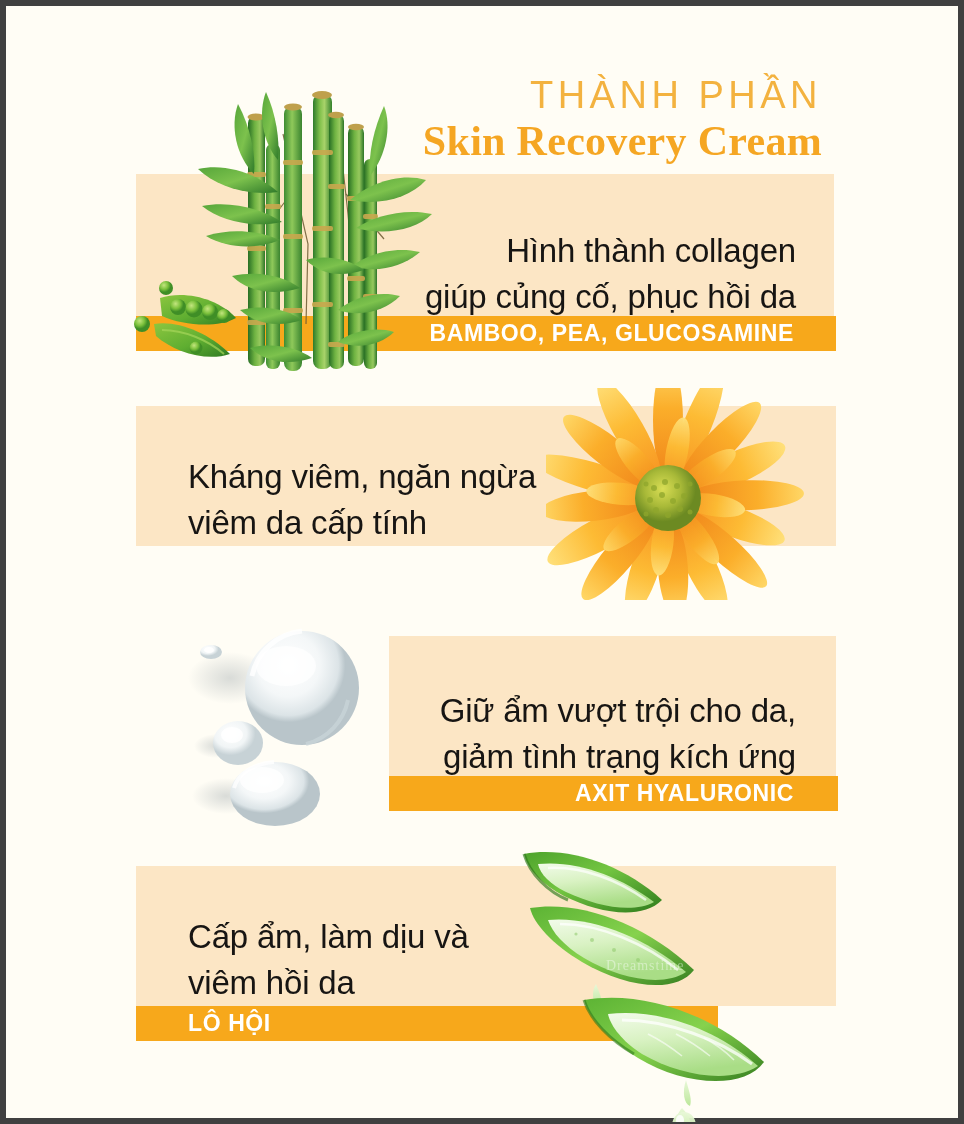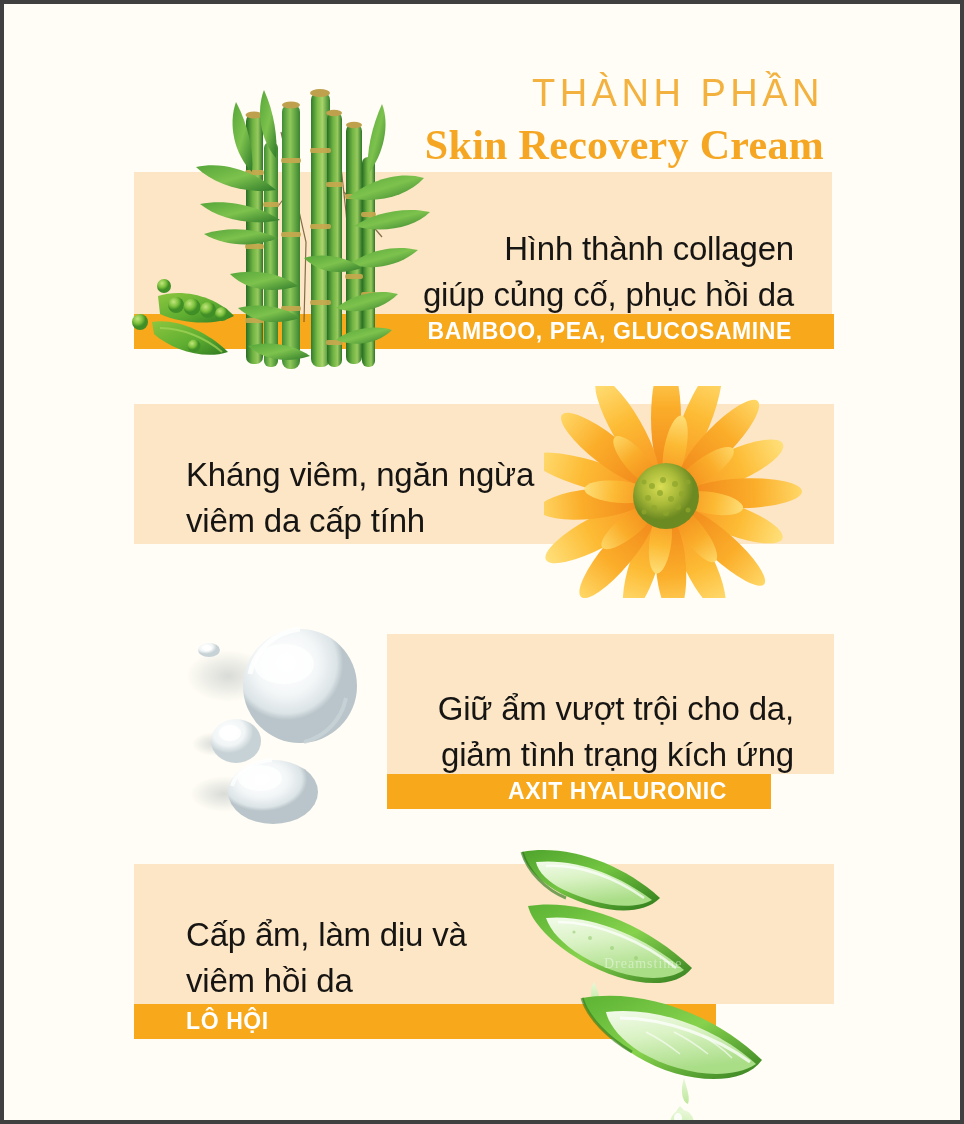--- a/index.html
+++ b/index.html
@@ -9,21 +9,21 @@
     font-family:"Liberation Sans", sans-serif;
     position:relative;
     overflow:hidden;
   }
 
   
   #frame {
     position:absolute;
     left:0; top:0;
     width:964px; height:1124px;
-    border:4px solid #404040;
+    border:6px solid #404040;
     background:#FFFDF5;
   }
 
   
   #header {
     position:absolute;
     right:136px; top:70px;
     width:420px;
     text-align:right;
   }
@@ -36,21 +36,21 @@
     white-space:nowrap;
   }
   #title-bottom {
     font-family:"Liberation Serif", serif;
     font-size:42px;
     font-weight:700;
     color:#F5A623;
     line-height:1.12;
     letter-spacing:0.3px;
     white-space:nowrap;
-    margin-top:8px;
+    margin-top:2px;
   }
 
   
   .card { position:absolute; }
   .card-body {
     background:#FCE6C5;
     position:relative;
   }
   .card-text {
     position:absolute;
@@ -88,21 +88,21 @@
   #card2 .card-band {
     left:0; top:140px; width:702px; height:35px;
     justify-content:flex-start; padding-left:52px;
   }
 
   
   #card3 { left:383px; top:630px; width:447px; height:175px; }
   #card3 .card-body { width:447px; height:140px; }
   #card3 .card-text { right:40px; top:52px; text-align:right; }
   #card3 .card-band {
-    left:0; top:140px; width:384px; height:35px;
+    left:0; top:140px; width:449px; height:35px;
     justify-content:flex-end; padding-right:44px;
   }
 
   
   #card4 { left:130px; top:860px; width:700px; height:175px; }
   #card4 .card-body { width:700px; height:140px; }
   #card4 .card-text { left:52px; top:48px; text-align:left; }
   #card4 .card-band {
     left:0; top:140px; width:582px; height:35px;
     justify-content:flex-start; padding-left:52px;

